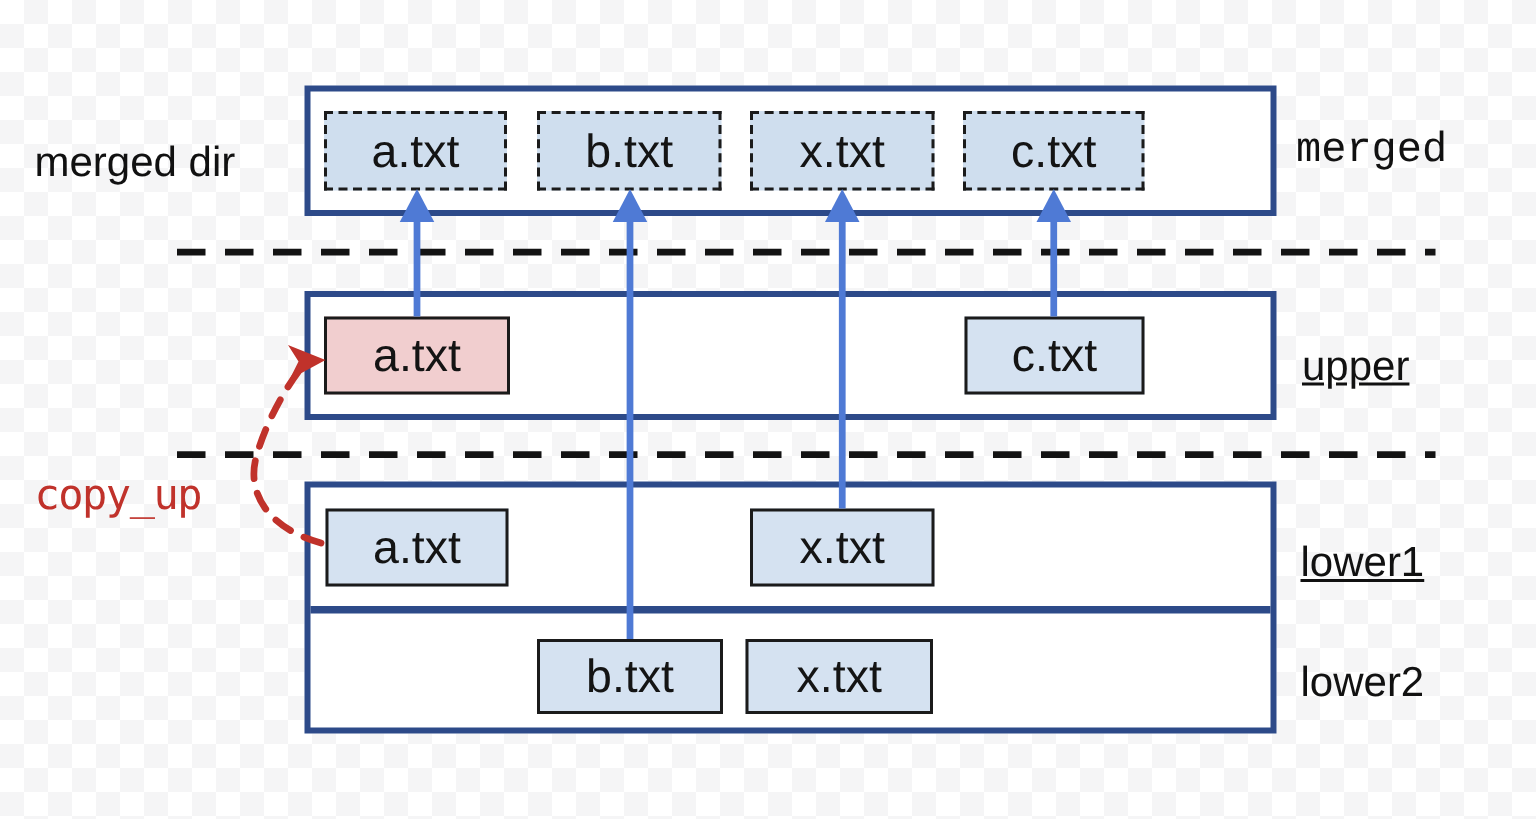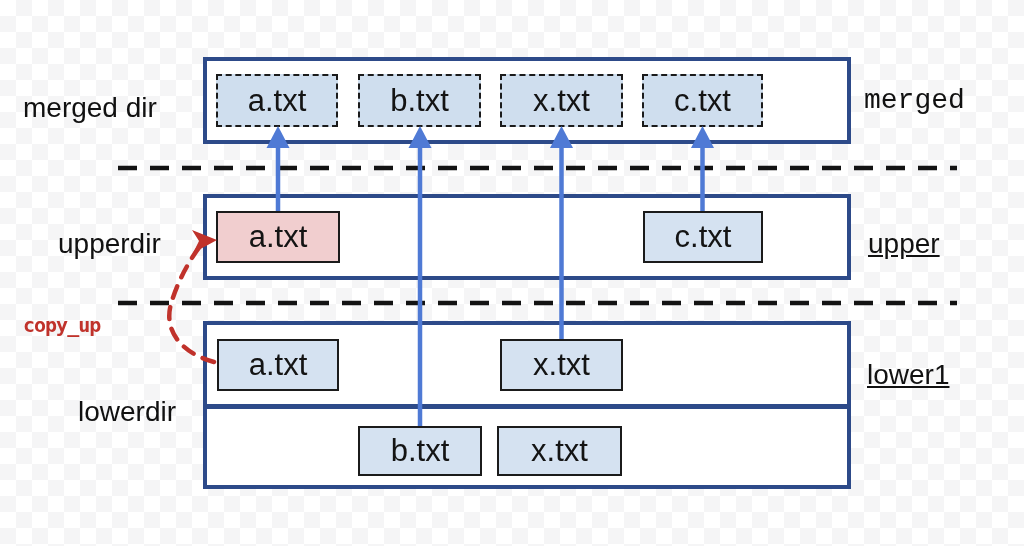--- a/index.html
+++ b/index.html
@@ -17,21 +17,21 @@
   .layer-box{border:4px solid #2d4a89;background:#ffffff;}
   .file{
     display:flex;align-items:center;justify-content:center;
     font-size:31px;color:#141414;background:#d5e2f1;border:2px solid #1b1b1b;
   }
   .file-merged{background:#cfdeee;border:2.5px dashed #1b1b1b;}
   .file-pink{background:#f1cecf;}
   .lbl{font-size:28px;color:#111111;white-space:nowrap;line-height:1.05;}
   .lbl-right{text-align:left;}
   .copyup{
-    font-family:"DejaVu Sans Mono",monospace;font-size:20px;font-weight:bold;
+    font-family:"DejaVu Sans Mono",monospace;font-size:28px;font-weight:normal;
     color:#c0322b;letter-spacing:-1px;white-space:nowrap;
   }
   .divider{background:#2d4a89;}
   svg.overlay{position:absolute;left:0;top:0;pointer-events:none;}
 </style>
 </head>
 <body>
 
 <div class="canvas">
 
@@ -68,21 +68,20 @@
       <polygon points="561.5,126 550,148 573,148" stroke="none"></polygon>
       <line x1="702.5" y1="211" x2="702.5" y2="146"></line>
       <polygon points="702.5,126 691,148 714,148" stroke="none"></polygon>
     </g>
 
     <path d="M214,362 C178,352 164,328 171,304 C176,286 187,263 201,245" stroke="#c0322b" stroke-width="4.5" stroke-dasharray="12 10" stroke-linecap="round" fill="none"></path>
     <path d="M217,240 L192,230 L199,241 L193,253 Z" fill="#c0322b"></path>
   </svg>
 
   <div class="abs lbl lbl-right" style="left:23px;top:93px;width:162px;">merged dir</div>
-  <div class="abs lbl lbl-right" style="left:58px;top:229px;width:126px;">upperdir</div>
-  <div class="abs lbl lbl-right" style="left:78px;top:397px;width:123px;">lowerdir</div>
   <div class="abs copyup" style="left:23px;top:313px;">copy_up</div>
 
   <div class="abs lbl" style="left:864px;top:86px;font-family:Liberation Mono, monospace;">merged</div>
   <div class="abs lbl" style="left:868px;top:229px;text-decoration:underline;">upper</div>
   <div class="abs lbl" style="left:867px;top:360px;text-decoration:underline;">lower1</div>
+  <div class="abs lbl" style="left:867px;top:440px;">lower2</div>
 
 </div>
 
 </body></html>

